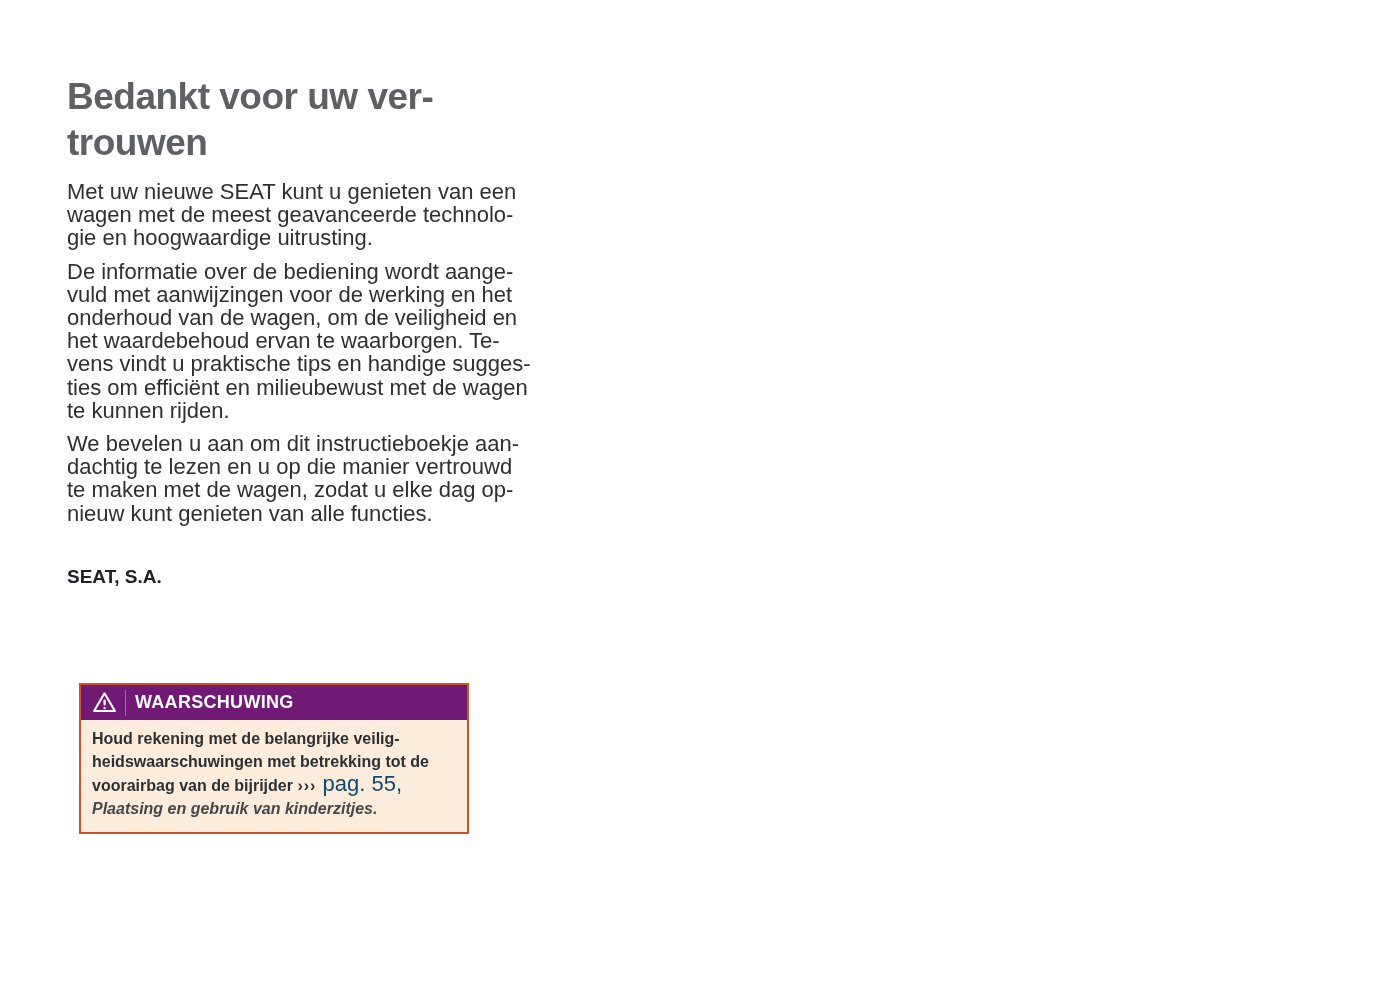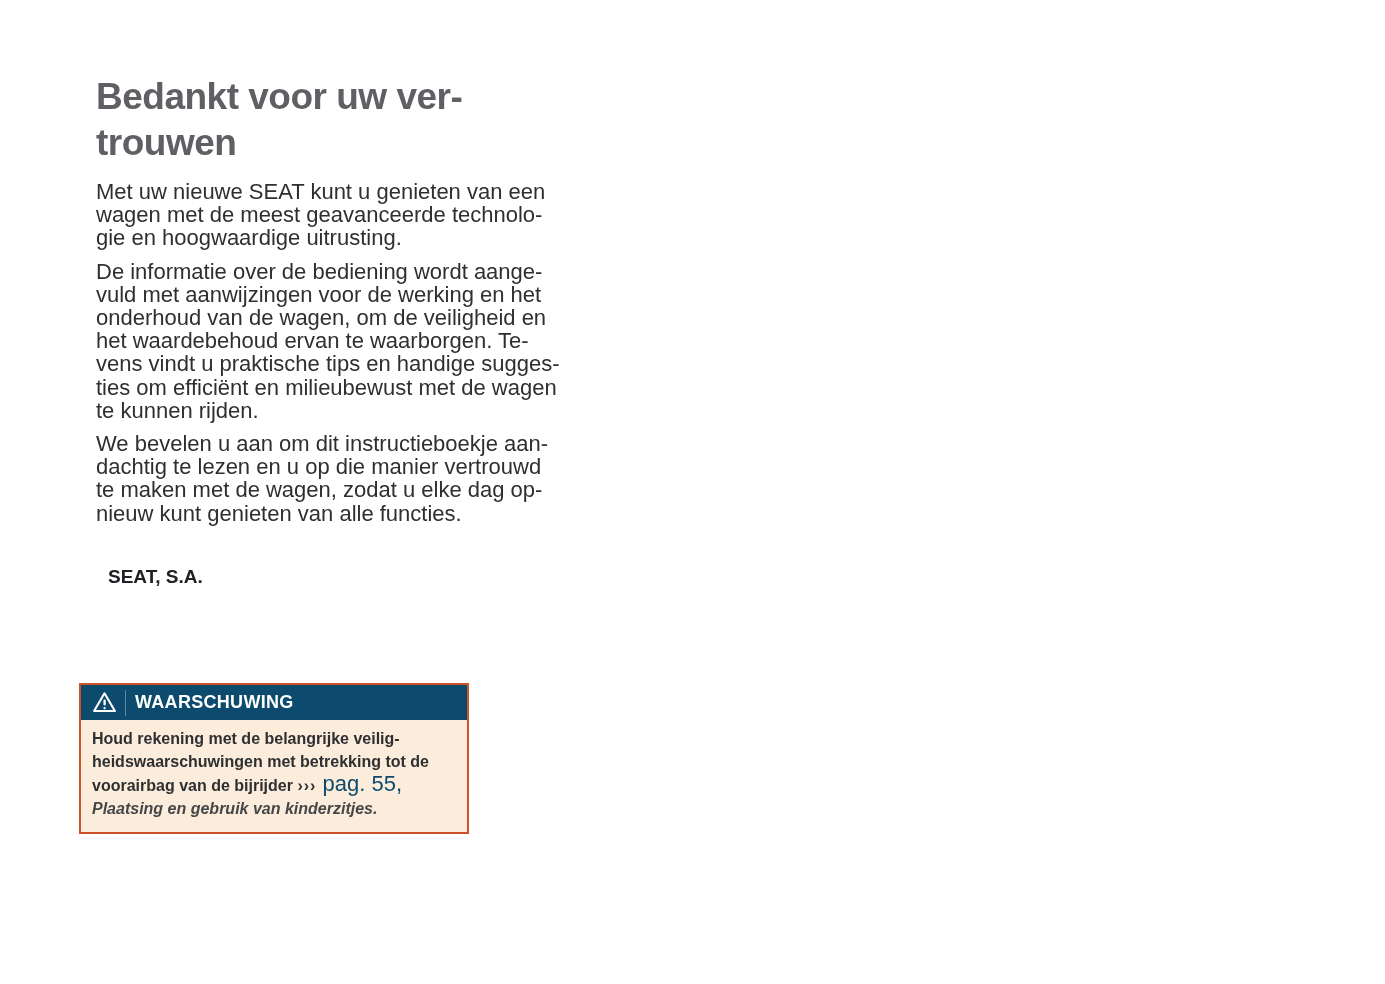--- a/index.html
+++ b/index.html
@@ -6,21 +6,21 @@
     margin: 0;
     padding: 0;
     background: #ffffff;
     width: 1385px;
     height: 984px;
     overflow: hidden;
     font-family: "Liberation Sans", "DejaVu Sans", sans-serif;
   }
   .page {
     position: absolute;
-    left: 96px;
+    left: 67px;
     top: 74px;
     width: 390px;
   }
   .page-title {
     margin: 0 0 14px 0;
     font-size: 37px;
     line-height: 46px;
     font-weight: 700;
     letter-spacing: -0.5px;
     color: #5e6063;
@@ -28,41 +28,41 @@
   }
   .body-para {
     margin: 0 0 10px 0;
     font-size: 22px;
     line-height: 23.2px;
     font-weight: 400;
     color: #2e2f31;
     white-space: pre;
   }
   .signature {
-    margin: 40px 0 0 12px;
+    margin: 40px 0 0 0;
     font-size: 19px;
     line-height: 23px;
     font-weight: 700;
     color: #202124;
     white-space: pre;
   }
   .warning-box {
     position: absolute;
     left: 79px;
     top: 683px;
     width: 390px;
     box-sizing: border-box;
     border: 2px solid #cf5126;
     background: #fbecdc;
   }
   .warning-header {
     display: flex;
     align-items: center;
     height: 35px;
-    background: #0c4a6e;
+    background: #701a75;
     padding-left: 11px;
   }
   .warning-icon {
     display: inline-flex;
     width: 25px;
     height: 25px;
     flex: 0 0 auto;
   }
   .warning-icon svg { width: 100%; height: 100%; }
   .warning-divider {

